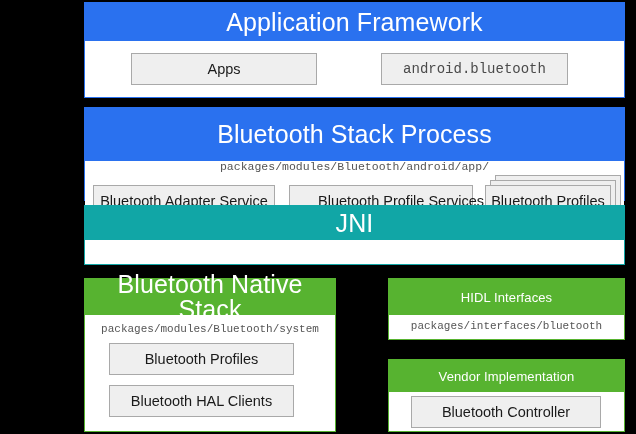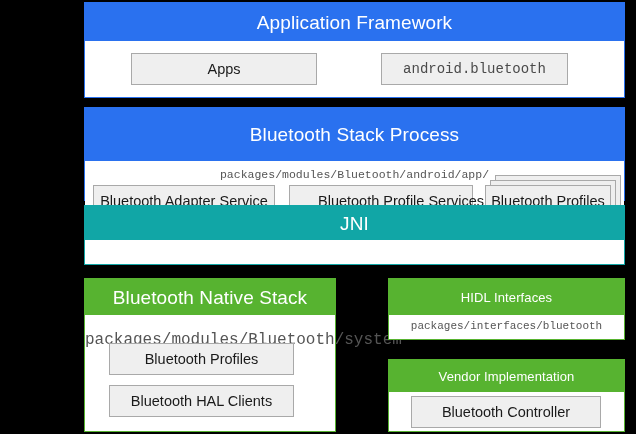--- a/index.html
+++ b/index.html
@@ -31,21 +31,21 @@
     border: 1px solid #2a71ef;
   }
   .panel.teal  { border-color: #11a6a6; }
   .panel.green { border-color: #57b330; }
 
   .panel-header {
     box-sizing: border-box;
     width: 100%;
     color: #ffffff;
     text-align: center;
-    font-size: 19px;
+    font-size: 25px;
     line-height: 1.0;
     letter-spacing: 0.1px;
     display: flex;
     align-items: center;
     justify-content: center;
     background: #2a71ef;
   }
   .panel-header.teal  { background: #11a6a6; }
   .panel-header.green { background: #57b330; }
   .panel-header.small { font-size: 13px; }
@@ -133,21 +133,21 @@
       </div>
       <div class="gbox mono" style="left:296px; top:12px; width:187px; height:32px;">
         <span>android.bluetooth</span>
       </div>
     </div>
   </div>
 
   <div class="panel" style="left:84px; top:107px; width:541px; height:94px;">
     <div class="panel-header" style="height:53px;">Bluetooth Stack Process</div>
     <div class="panel-body" style="height:56px;">
-      <div class="path-label" style="padding-top:8px;">packages/modules/Bluetooth/android/app/</div>
+      <div class="path-label" style="">packages/modules/Bluetooth/android/app/</div>
 
       <div class="gbox" style="left:8px; top:24px; width:182px; height:31px;">
         <span>Bluetooth Adapter Service</span>
       </div>
 
       <div class="gbox" style="left:204px; top:24px; width:184px; height:31px;padding-left:40px;">
         <span>Bluetooth Profile Services</span>
       </div>
 
       <div class="stack" style="left:400px; top:14px; width:136px; height:44px;">
@@ -160,21 +160,21 @@
     </div>
   </div>
 
   <div class="panel teal" style="left:84px; top:205px; width:541px; height:60px;">
     <div class="panel-header teal" style="height:34px;">JNI</div>
   </div>
 
   <div class="panel green" style="left:84px; top:278px; width:252px; height:154px;">
     <div class="panel-header green" style="height:36px;">Bluetooth Native Stack</div>
     <div class="panel-body" style="height:116px;">
-      <div class="path-label" style="padding-top:17px; font-size:16px;">packages/modules/Bluetooth/system</div>
+      <div class="path-label" style="padding-top:9px; font-size:11px;">packages/modules/Bluetooth/system</div>
       <div class="gbox" style="left:24px; top:28px; width:185px; height:32px;">
         <span>Bluetooth Profiles</span>
       </div>
       <div class="gbox" style="left:24px; top:70px; width:185px; height:32px;">
         <span>Bluetooth HAL Clients</span>
       </div>
     </div>
   </div>
 
   <div class="panel green" style="left:388px; top:278px; width:237px; height:62px;">

